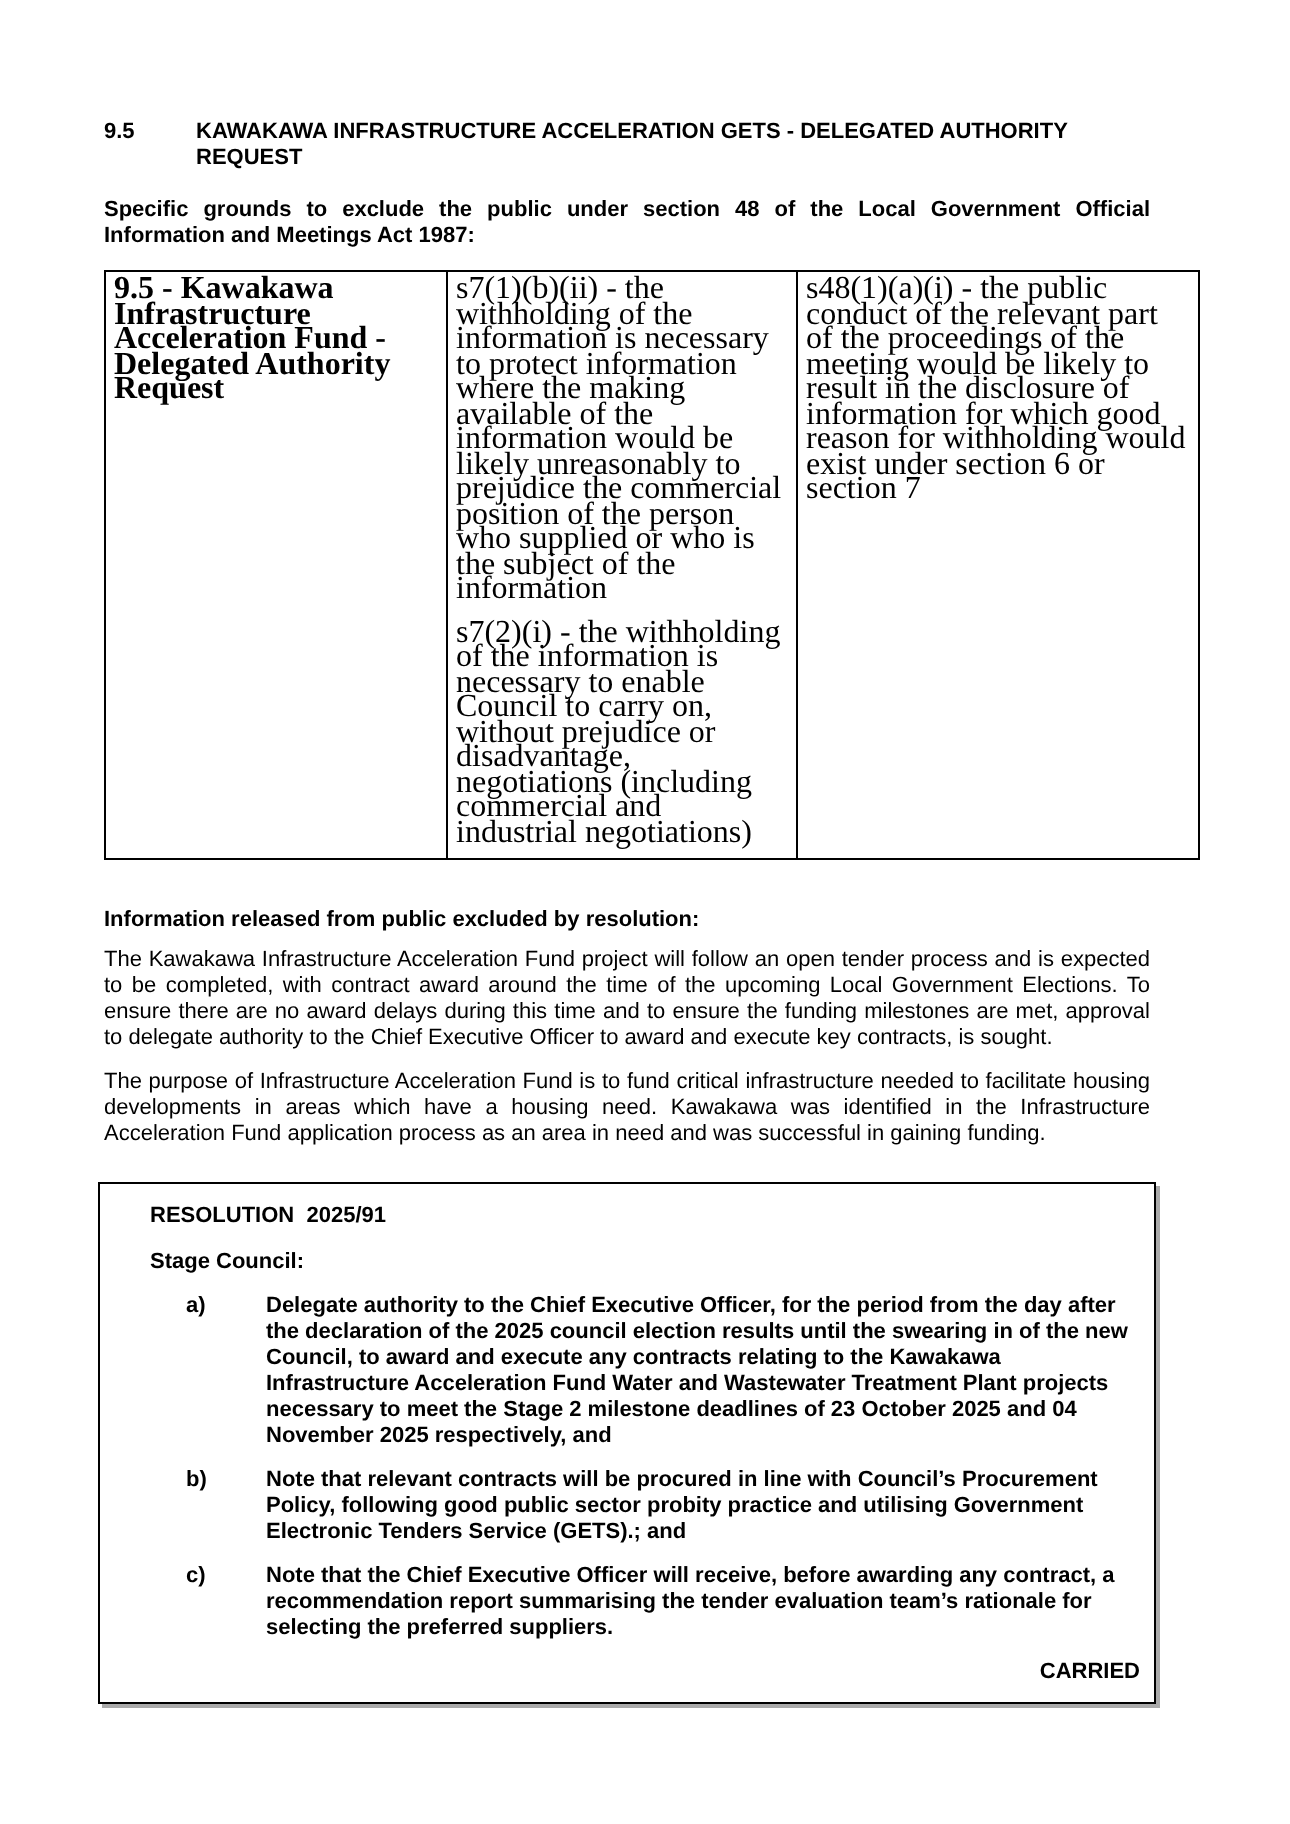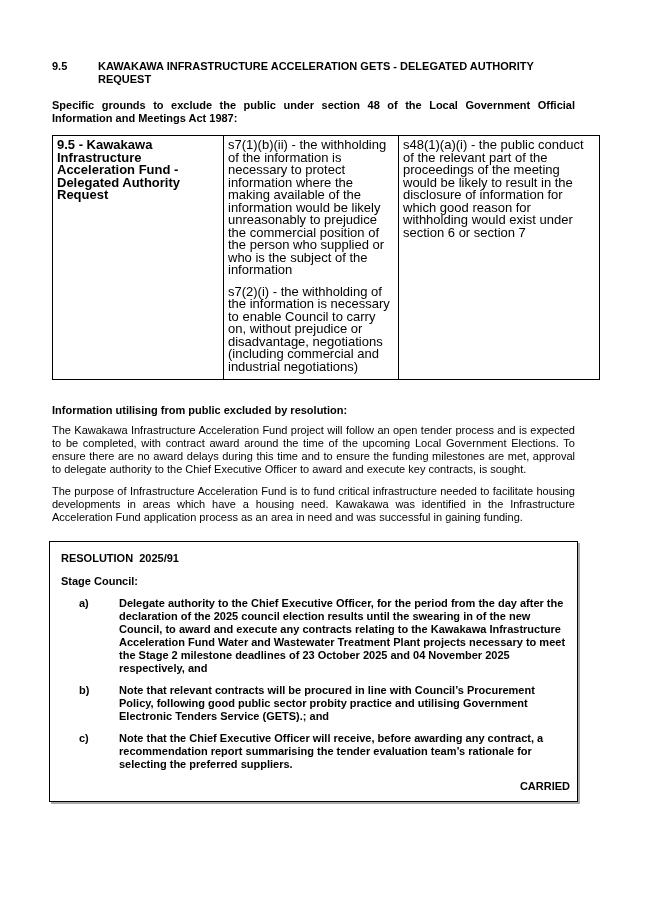--- a/index.html
+++ b/index.html
@@ -30,22 +30,23 @@
   .intro {
     font-weight: bold;
     text-align: justify;
     margin: 13px 0 10px 0;
   }
   
   table.exclusion {
     width: 523px;
     border-collapse: collapse;
     table-layout: fixed;
-    font-size: 13px;
+    font-size: 16px;
     line-height: 12.5px;
+    font-family: Liberation Serif, serif;
   }
   table.exclusion td {
     border: 1px solid #000;
     vertical-align: top;
     padding: 3px 5px 6px 4px;
   }
   td.c1 { width: 171px; font-weight: bold; }
   td.c2 { width: 175px; }
   td.c3 { width: 201px; }
   table.exclusion p { margin: 0; }
@@ -57,21 +58,21 @@
   }
   .body-para {
     text-align: justify;
     margin: 0 0 9px 0;
   }
   
   .res-box {
     border: 1px solid #000;
     box-shadow: 2px 2px 0 rgba(100,100,100,0.55);
     margin: 17px -3px 0 -3px;
-    padding: 10px 6px 8px 11px;
+    padding: 10px 6px 8px 25px;
     font-weight: bold;
   }
   .res-title { white-space: pre-wrap; margin: 0 0 10px 0; }
   .res-preamble { margin: 0 0 9px 0; }
   .res-item { display: flex; margin: 0 0 9px 0; padding-left: 18px; }
   .res-item .label { width: 40px; flex-shrink: 0; }
   .res-item .text { flex: 1; }
   .carried { text-align: right; margin: 3px 1px 0 0; }
 </style>
 </head>
@@ -97,21 +98,21 @@
           <p>s7(1)(b)(ii) - the withholding of the information is necessary to protect information where the making available of the information would be likely unreasonably to prejudice the commercial position of the person who supplied or who is the subject of the information</p>
           <p>s7(2)(i) - the withholding of the information is necessary to enable Council to carry on, without prejudice or disadvantage, negotiations (including commercial and industrial negotiations)</p>
         </td>
         <td class="c3">
           <p>s48(1)(a)(i) - the public conduct of the relevant part of the proceedings of the meeting would be likely to result in the disclosure of information for which good reason for withholding would exist under section 6 or section 7</p>
         </td>
       </tr>
     </tbody>
       </table>
 
-    <p class="released-heading">Information utilising from public excluded by resolution:</p>
+    <p class="released-heading">Information released from public excluded by resolution:</p>
 
     <p class="body-para">The Kawakawa Infrastructure Acceleration Fund project will follow an open tender process and is expected to be completed, with contract award around the time of the upcoming Local Government Elections.  To ensure there are no award delays during this time and to ensure the funding milestones are met, approval to delegate authority to the Chief Executive Officer to award and execute key contracts, is sought.</p>
     <p class="body-para">The purpose of Infrastructure Acceleration Fund is to fund critical infrastructure needed to facilitate housing developments in areas which have a housing need.  Kawakawa was identified in the Infrastructure Acceleration Fund application process as an area in need and was successful in gaining funding.</p>
 
     <div class="res-box">
       <p class="res-title">RESOLUTION  2025/91</p>
       <p class="res-preamble">Stage Council:</p>
 
       <div class="res-item">
         <span class="label">a)</span>

